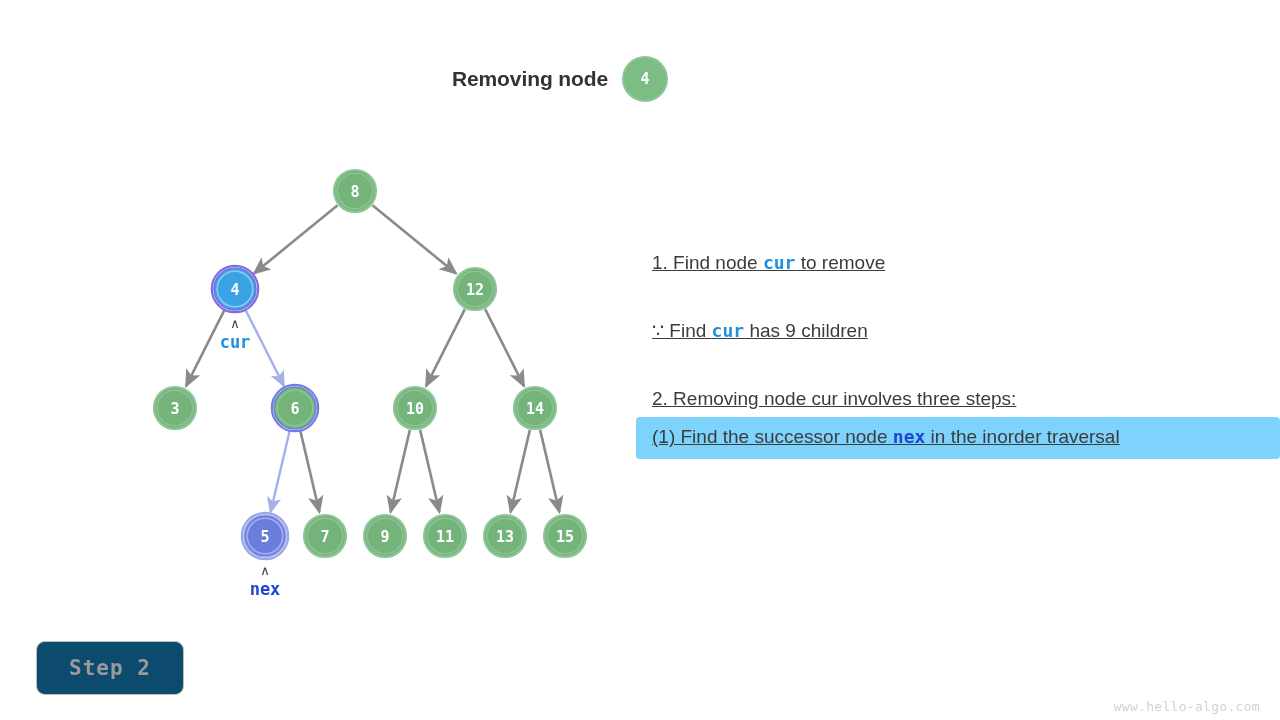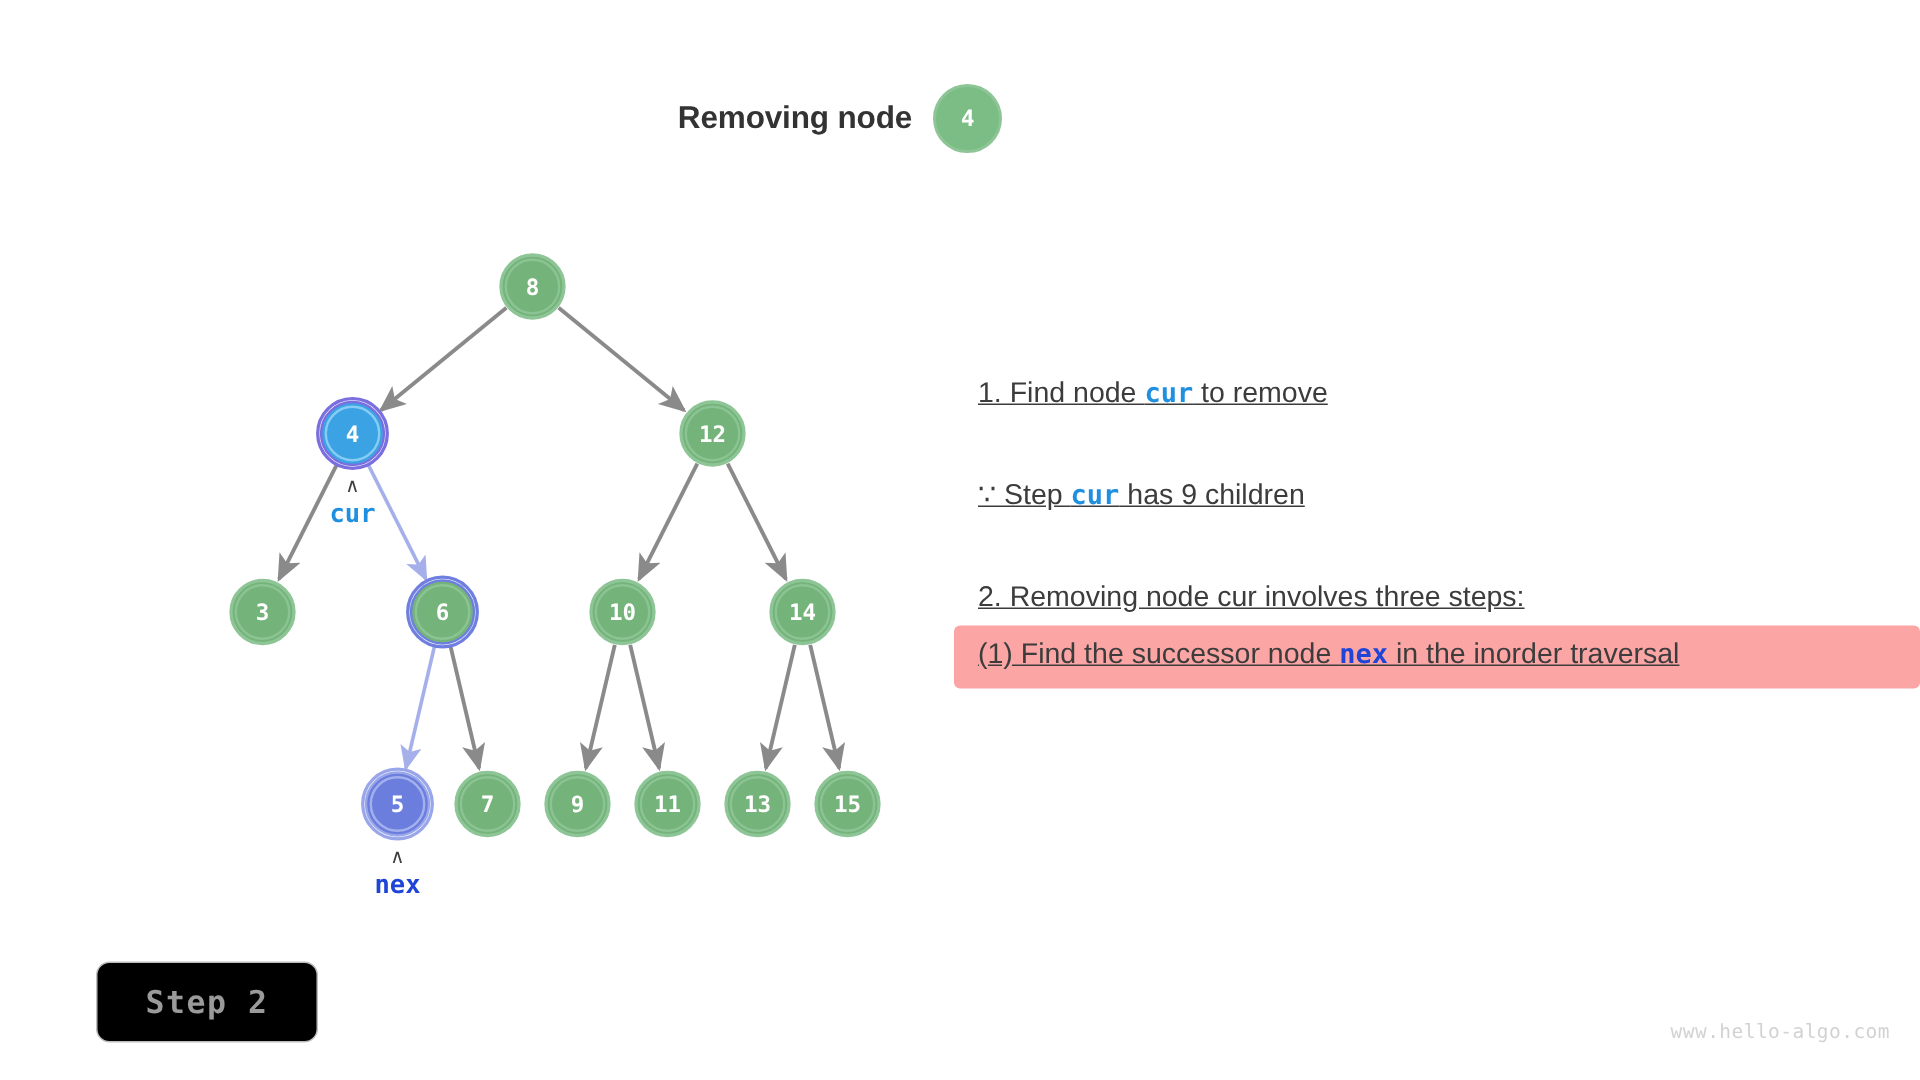--- a/index.html
+++ b/index.html
@@ -92,21 +92,21 @@
   .tline {
     font-size: 19px;
     color: #3c3c3c;
     line-height: 30px;
     padding: 3px 0 3px 16px;
     white-space: nowrap;
     text-decoration: underline;
   }
   .tline.gap { height: 32px; padding: 0; }
   .tline.highlight {
-    background: #fca5a5;
+    background: #7dd3fc;
     border-radius: 4px;
     padding-top: 5px;
     padding-bottom: 7px;
   }
   .mono-blue {
     font-family: "DejaVu Sans Mono", monospace;
     font-weight: bold;
     color: #1f8fe0;
     font-size: 18px;
   }
@@ -119,37 +119,36 @@
 
   
   #step-badge {
     position: absolute;
     left: 36px;
     top: 641px;
     width: 146px;
     height: 52px;
     border: 1.5px solid #bdbdbd;
     border-radius: 9px;
-    background: #000000;
+    background: #0c4a6e;
     display: flex;
     align-items: center;
     justify-content: center;
     font-family: "DejaVu Sans Mono", monospace;
     font-size: 21px;
     font-weight: bold;
     color: #9a9a9a;
     letter-spacing: 1px;
-    margin-left: 28px;
   }
 
   
   #watermark {
     position: absolute;
     right: 20px;
-    bottom: 24px;
+    bottom: 6px;
     font-family: "DejaVu Sans Mono", monospace;
     font-size: 13px;
     color: #d2d2d2;
     letter-spacing: 0.3px;
   }
 </style>
 </head>
 <body>
 
 <div id="title-bar">
@@ -260,20 +259,20 @@
       <g>
         <text x="265" y="575" class="caret">∧</text>
         <text x="265" y="595" class="ptr-label" fill="#1f44d8">nex</text>
       </g>
     </g>
 </svg>
 
 <div id="text-panel">
   <div class="tline"><span>1. Find node </span><span class="mono-blue">cur</span><span> to remove</span></div>
   <div class="tline gap"></div>
-  <div class="tline"><span>∵ Step </span><span class="mono-blue">cur</span><span> has 9 children</span></div>
+  <div class="tline"><span>∵ Find </span><span class="mono-blue">cur</span><span> has 9 children</span></div>
   <div class="tline gap"></div>
   <div class="tline">2. Removing node cur involves three steps:</div>
   <div class="tline highlight"><span>(1) Find the successor node </span><span class="mono-indigo">nex</span><span> in the inorder traversal</span></div>
 </div>
 
 <div id="step-badge">Step 2</div>
 <div id="watermark">www.hello-algo.com</div>
 
 </body></html>

